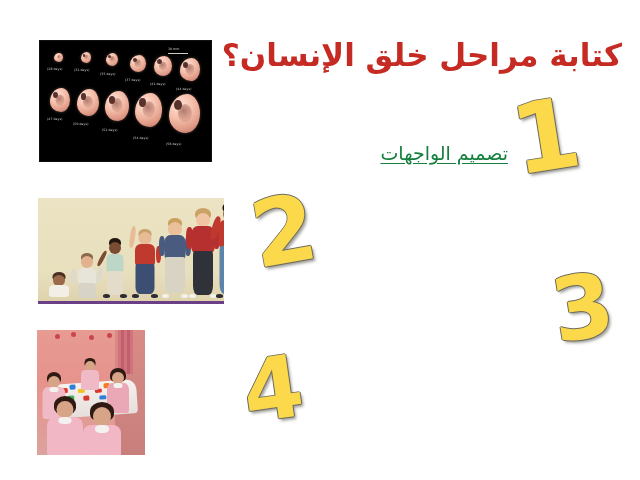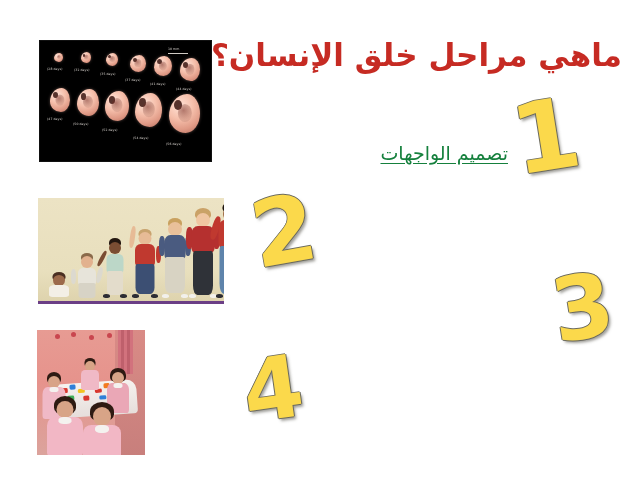--- a/index.html
+++ b/index.html
@@ -282,21 +282,21 @@
     position: absolute; left: 50%; transform: translateX(-50%);
     background: #f4f2ef;
     border-radius: 40%;
   }
 </style>
 </head>
 <body>
 
 <div id="slide">
 
-  <div class="slide-title">ماهي مراحل خلق الإنسان؟</div>
+  <div class="slide-title">كتابة مراحل خلق الإنسان؟</div>
 
   <div class="pic" id="pic-embryo">
 
     <span class="embryo curl" style="left:14px; top:12px; width:9px; height:9px;"></span>
     <span class="embryo-cap" style="left:7px; top:26px;">(28 days)</span>
 
     <span class="embryo curl" style="left:41px; top:11px; width:10px; height:11px;">
         <i class="embryo-eye"></i>
       </span>
     <span class="embryo-cap" style="left:34px; top:27px;">(32 days)</span>

